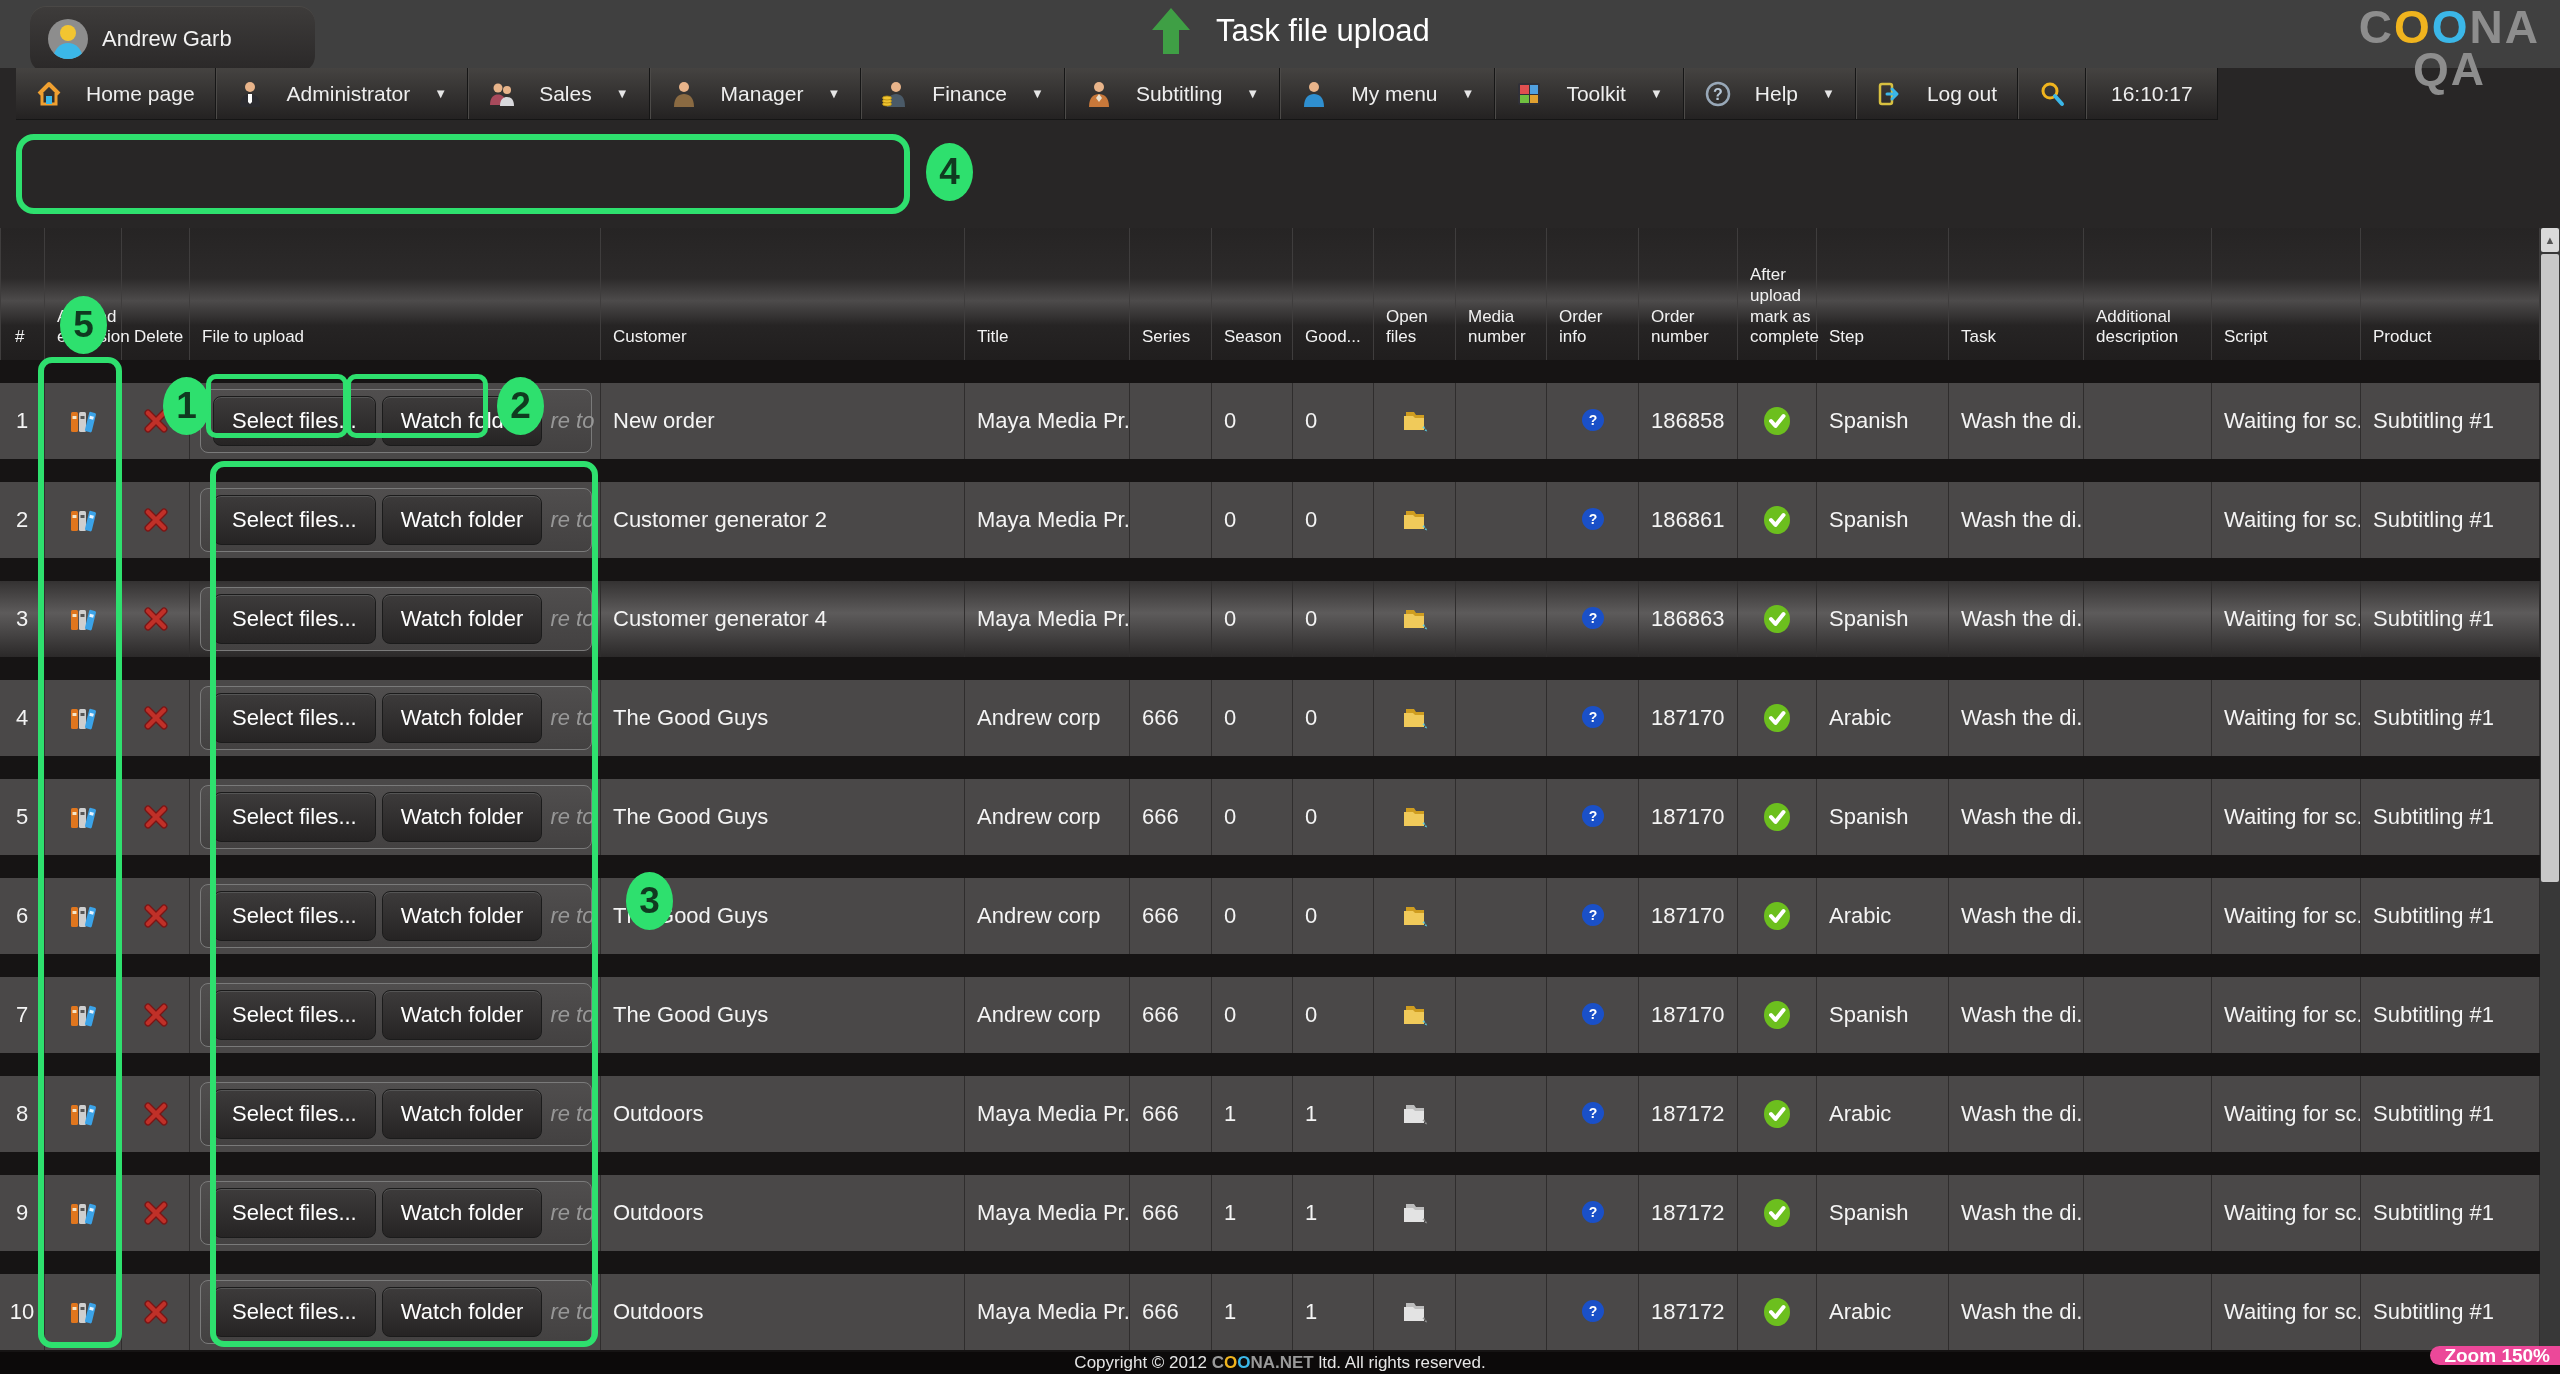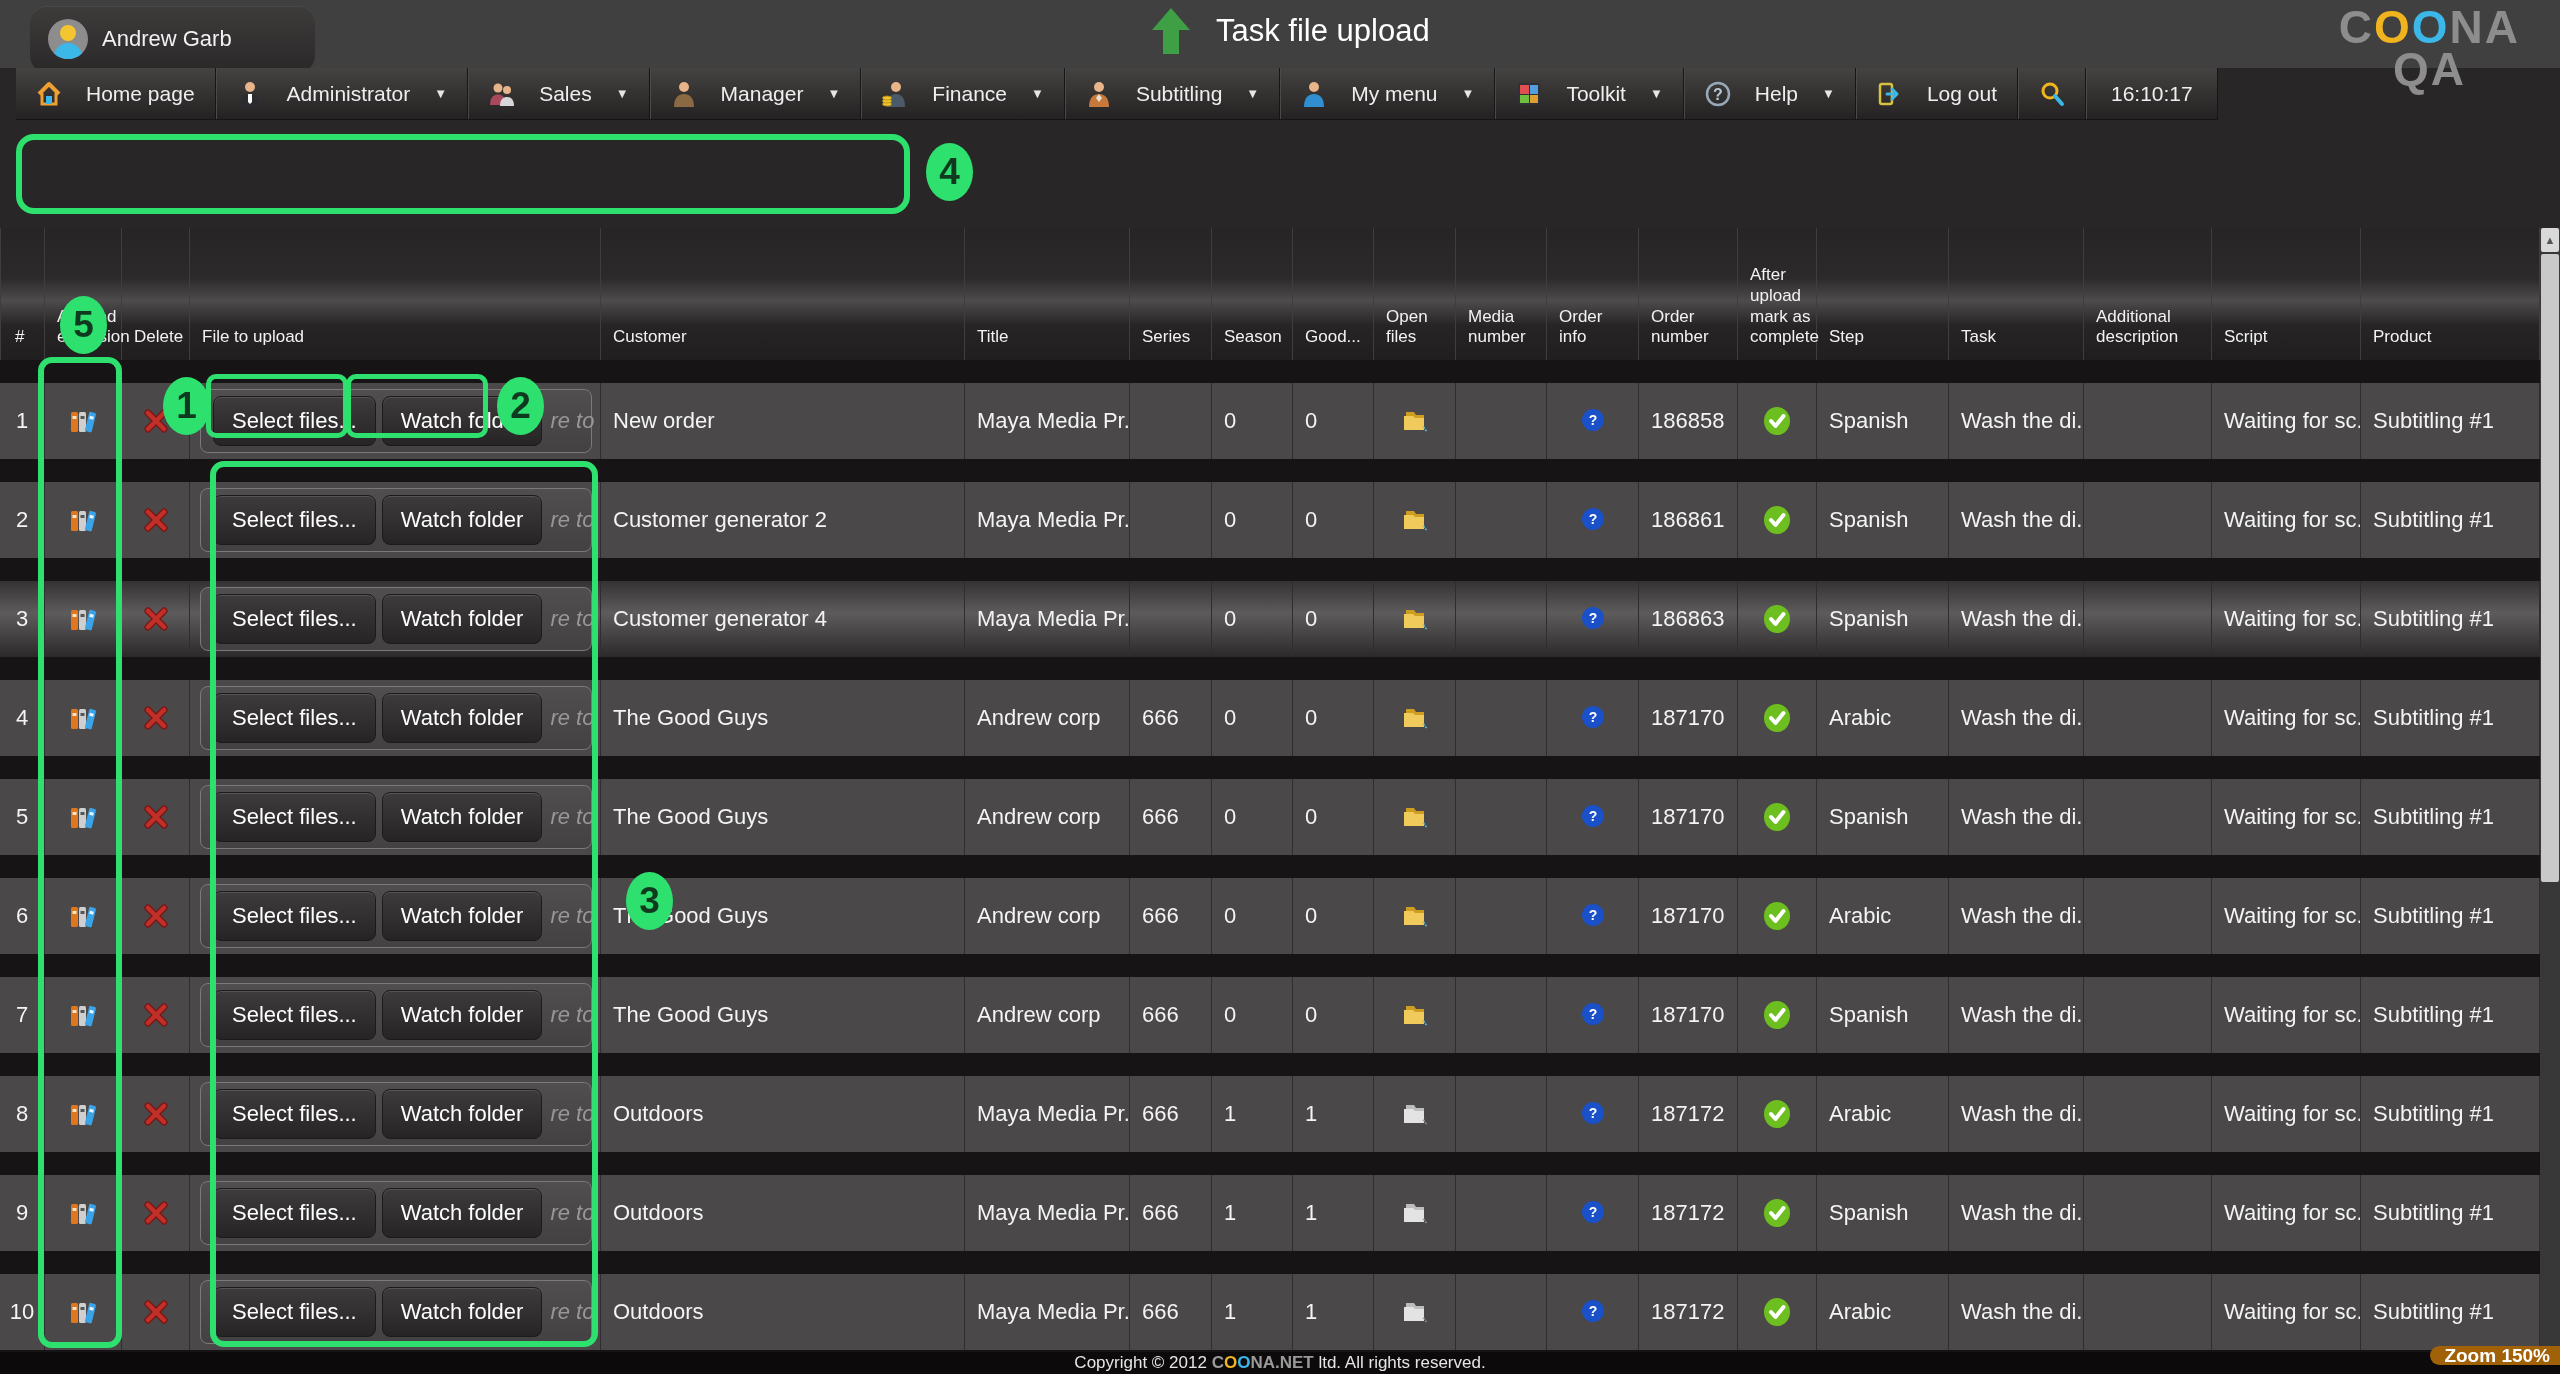--- a/index.html
+++ b/index.html
@@ -15,21 +15,21 @@
     box-shadow:inset 0 1px 0 #4a4846; }
   .avatar { width:40px; height:40px; border-radius:50%; background:#8d8d8d; position:relative; overflow:hidden; }
   .avatar .head { position:absolute; left:12px; top:6px; width:16px; height:16px; border-radius:50%; background:#f2c531; }
   .avatar .bodyp { position:absolute; left:6px; top:24px; width:28px; height:20px; border-radius:14px 14px 0 0; background:#3bb7e8; }
   .username { color:#f2f2f2; font-size:22px; }
 
   .titleblock { position:absolute; left:1152px; top:8px; display:flex; align-items:center; gap:26px; }
   .uparrow { width:38px; height:46px; }
   .pagetitle { color:#ffffff; font-size:31px; }
 
-  .logo { position:absolute; right:40px; top:6px; text-align:center; font-weight:bold;
+  .logo { position:absolute; right:20px; top:6px; text-align:center; font-weight:bold;
     font-size:46px; line-height:42px; letter-spacing:2px; color:#8d8d8d; }
   .logo .ly { color:#f0b41e; } .logo .lb { color:#3bb7e8; }
 
   
   .navbar { position:absolute; left:16px; top:68px; height:52px; display:flex;
     background:linear-gradient(180deg,#454341,#242222); border-bottom:1px solid #151515; }
   .navitem { display:flex; align-items:center; gap:24px; padding:0 20px; color:#eeeeee;
     font-size:21px; border-left:1px solid #4c4a48; border-right:1px solid #161616; white-space:nowrap; cursor:default; }
   .navitem:first-child { border-left:none; }
   .nicon { width:26px; height:26px; display:inline-flex; align-items:center; justify-content:center; }
@@ -85,21 +85,21 @@
 
   
   .icon { display:inline-flex; }
   .gray .fol-back { fill:#bdbdbd; } .gray .fol-front { fill:#e3e3e3; } .gray .fol-spark { fill:#9a9a9a; }
 
   
   .footer { position:absolute; left:0; top:1352px; width:2560px; height:22px; background:#0c0a0a;
     display:flex; align-items:center; justify-content:center; color:#e6e6e6; font-size:17px; }
   .footer .fy { color:#f0b41e; font-weight:bold; } .footer .fb { color:#3bb7e8; font-weight:bold; }
   .footer .fgray { color:#9a9a9a; font-weight:bold; }
-  .zoombadge { position:absolute; right:0; top:1346px; height:19px; background:#a16207; color:#ffffff;
+  .zoombadge { position:absolute; right:0; top:1346px; height:19px; background:#ec4899; color:#ffffff;
     font-size:19px; font-weight:bold; display:flex; align-items:center; padding:0 10px 0 14px;
     border-radius:14px 0 0 14px;text-align:center; }
 
   
   .ann-rect { position:absolute; border:6px solid #2ee06e; border-radius:14px; z-index:40; }
   .ann-circle { position:absolute; width:47px; height:58px; border-radius:50%; background:#2ee06e;
     color:#103a20; font-size:37px; font-weight:bold; display:flex; align-items:center; justify-content:center; z-index:50; }
   .ar-filter { left:16px; top:134px; width:894px; height:80px; border-radius:18px; }
   .ar-col    { left:38px; top:357px; width:84px; height:991px; }
   .ar-select { left:206px; top:374px; width:142px; height:64px; border-width:5px; border-radius:10px; }

